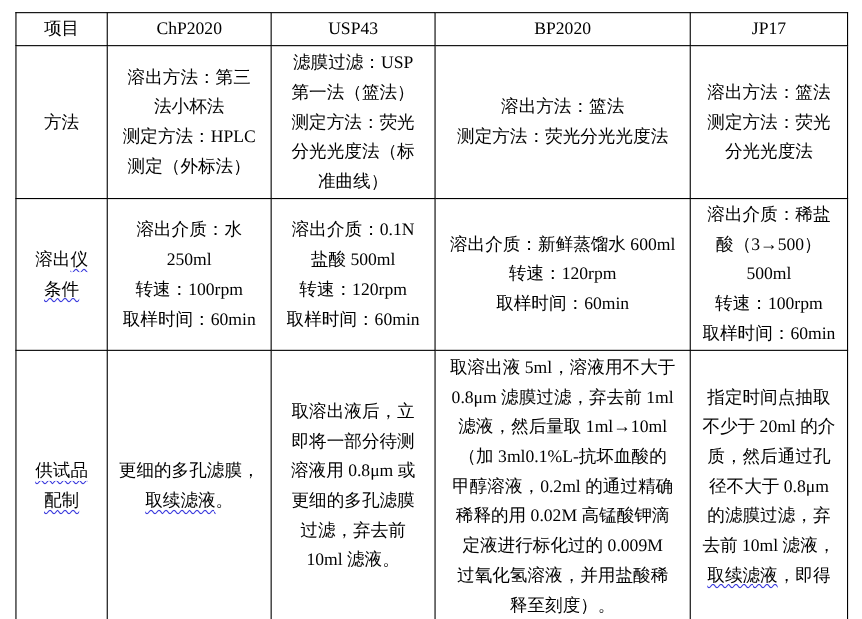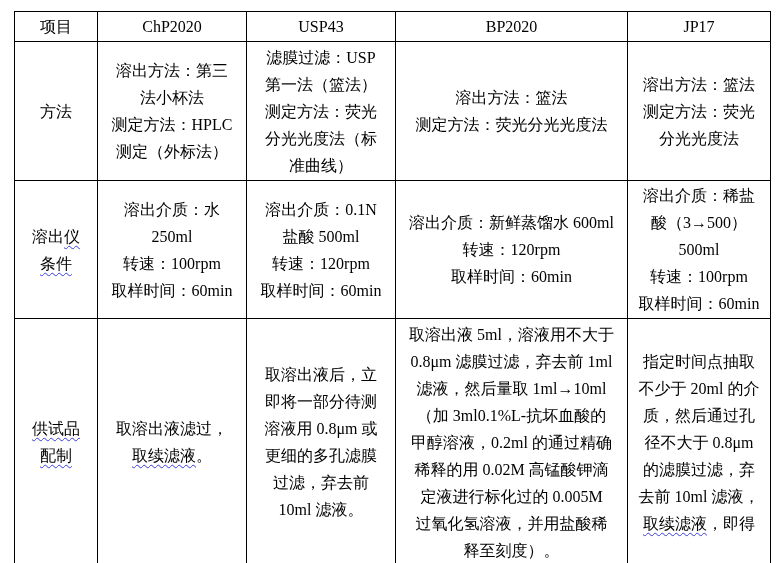--- a/index.html
+++ b/index.html
@@ -112,35 +112,35 @@
 取样时间：60min</span></td>
         <td><span>溶出介质：稀盐
 酸（3→500）
 500ml
 转速：100rpm
 取样时间：60min</span></td>
       </tr>
       <tr class="r-prep">
         <td><span class="wavy">供试品</span><span>
 </span><span class="wavy">配制</span></td>
-        <td><span>取溶出液滤过，
+        <td><span>更细的多孔滤膜，
 </span><span class="wavy">取续滤液</span><span>。</span></td>
         <td><span>取溶出液后，立
 即将一部分待测
 溶液用 0.8μm 或
 更细的多孔滤膜
 过滤，弃去前
 10ml 滤液。</span></td>
         <td><span>取溶出液 5ml，溶液用不大于
 0.8μm 滤膜过滤，弃去前 1ml
 滤液，然后量取 1ml→10ml
 （加 3ml0.1%L-抗坏血酸的
 甲醇溶液，0.2ml 的通过精确
 稀释的用 0.02M 高锰酸钾滴
-定液进行标化过的 0.005M
+定液进行标化过的 0.009M
 过氧化氢溶液，并用盐酸稀
 释至刻度）。</span></td>
         <td><span>指定时间点抽取
 不少于 20ml 的介
 质，然后通过孔
 径不大于 0.8μm
 的滤膜过滤，弃
 去前 10ml 滤液，
 </span><span class="wavy">取续滤液</span><span>，即得</span></td>
       </tr>

